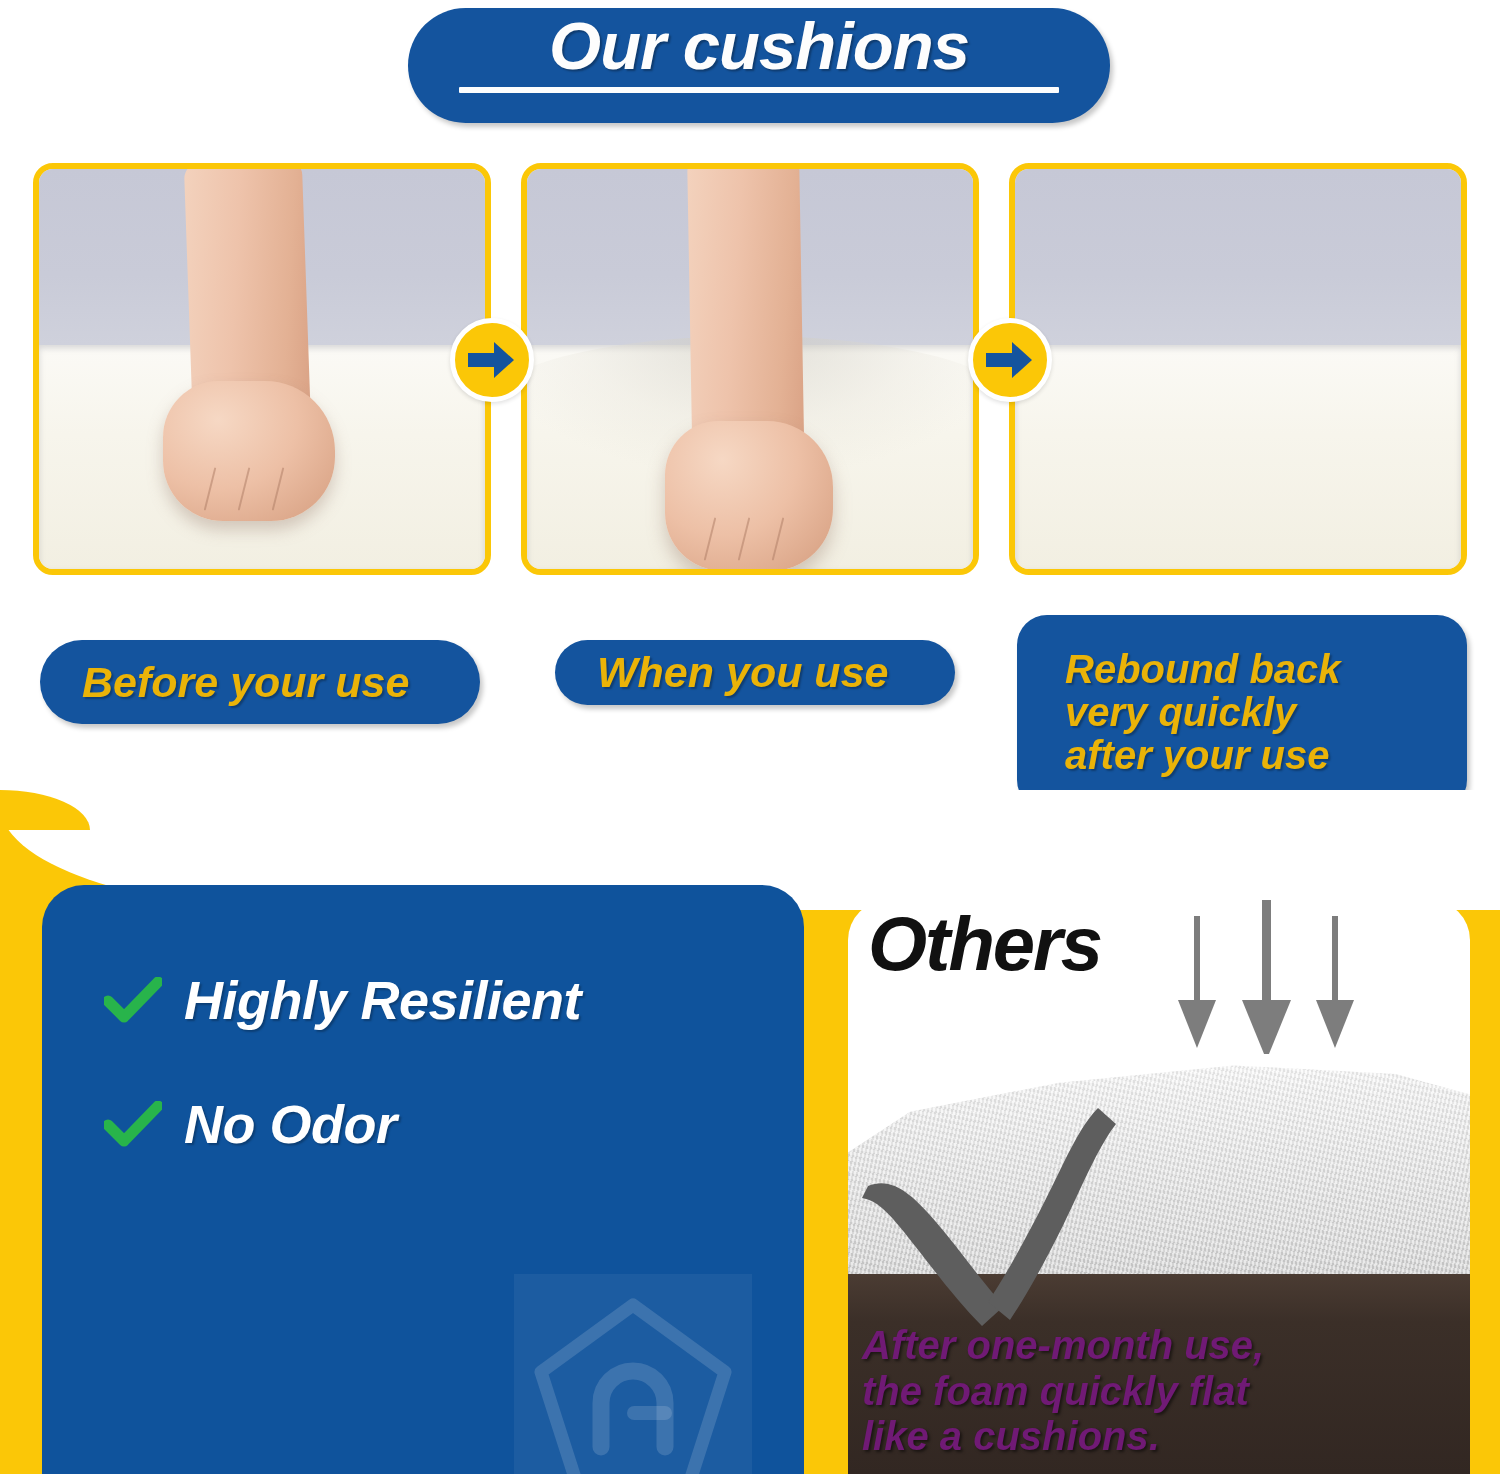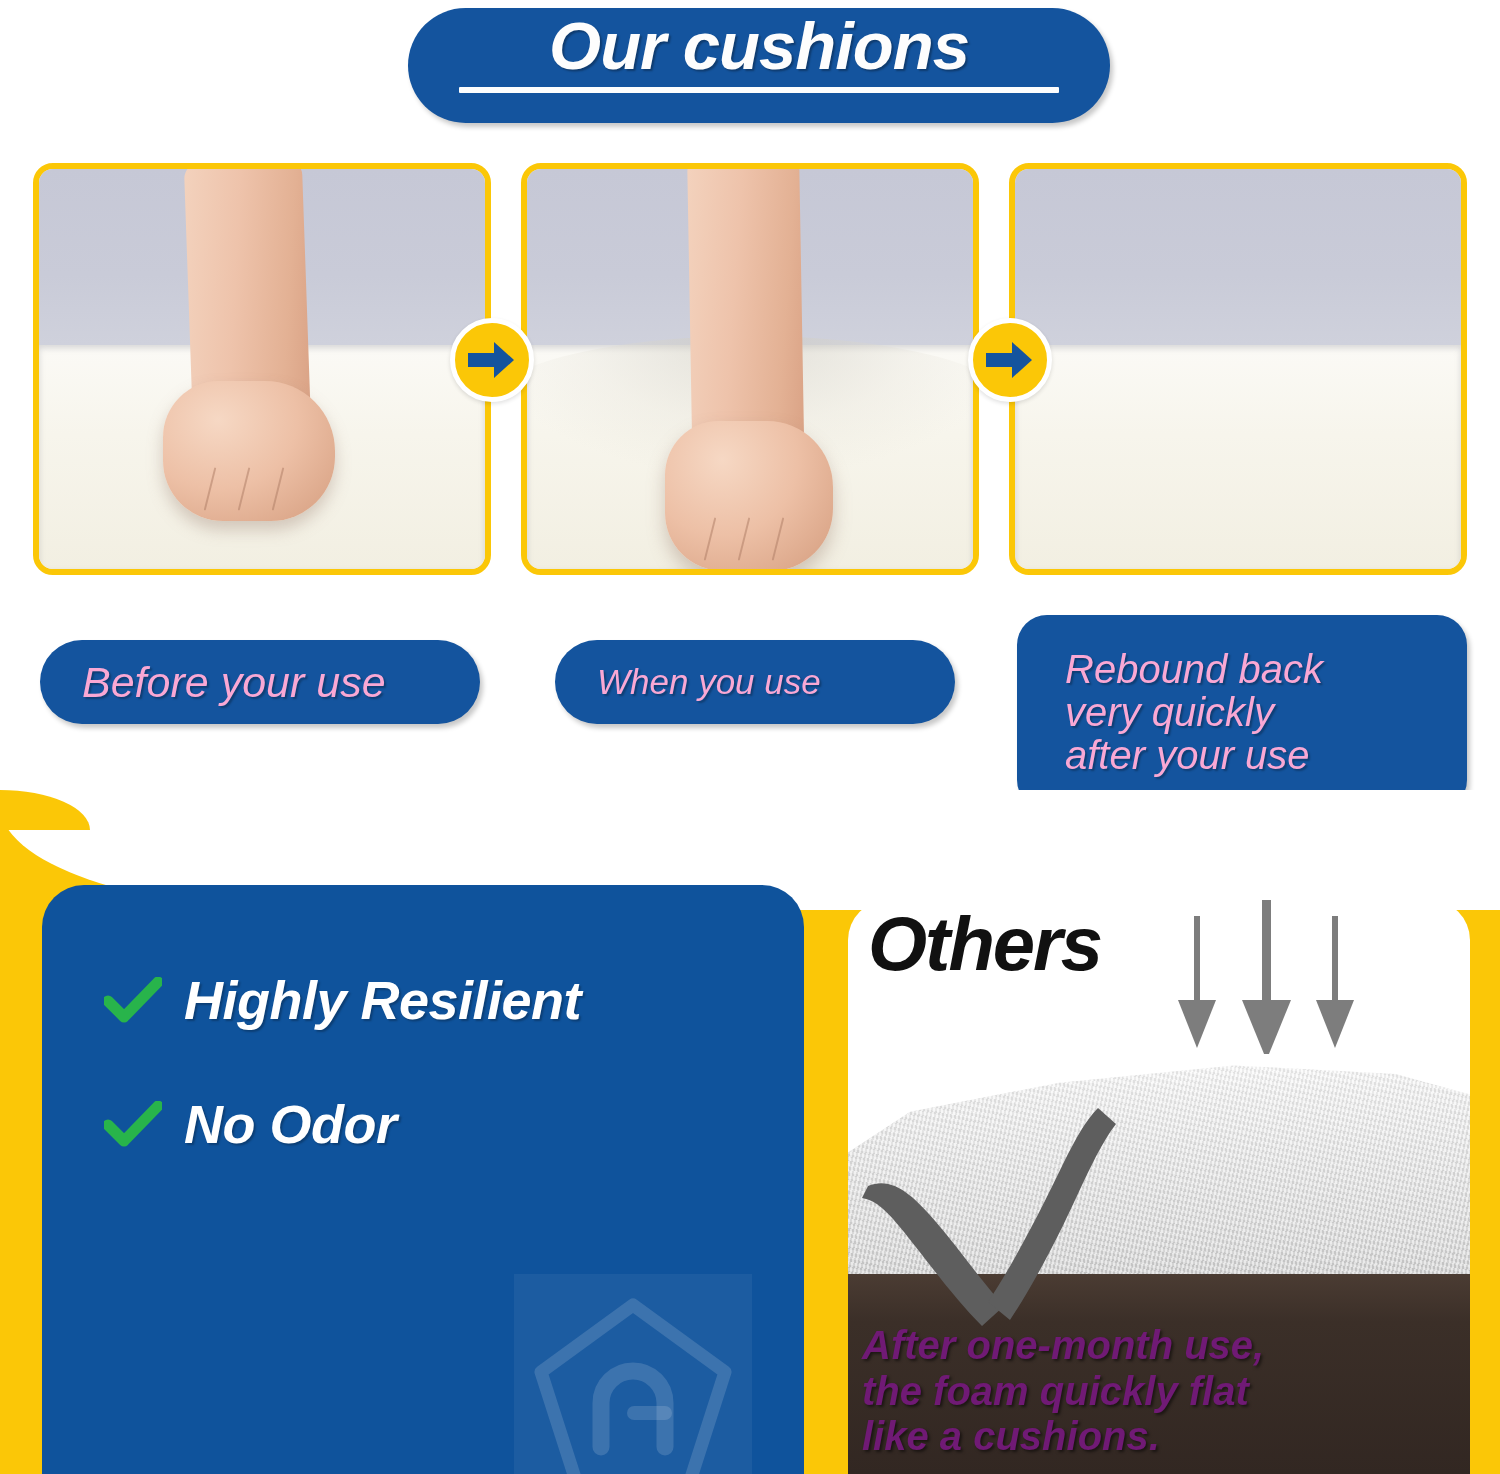--- a/index.html
+++ b/index.html
@@ -176,35 +176,35 @@
   .caption-badge {
     position: absolute;
     background: #14549E;
     border-radius: 42px;
     box-shadow: 3px 4px 5px rgba(0,0,0,0.22);
     display: flex;
     flex-direction: column;
     align-items: flex-start;
     justify-content: center;
     box-sizing: border-box;
-    color: #f9a8d4;
-    font-weight: normal;
+    color: #eab308;
+    font-weight: bold;
     font-style: italic;
   }
   .caption-1 {
     left: 40px; top: 640px;
     width: 440px; height: 84px;
     padding-left: 42px;
     font-size: 43px;
   }
   .caption-2 {
     left: 555px; top: 640px;
-    width: 400px; height: 84px;
+    width: 400px; height: 65px;
     padding-left: 42px;
-    font-size: 35px;
+    font-size: 43px;
   }
   .caption-3 {
     left: 1017px; top: 615px;
     width: 450px; height: 195px;
     padding-left: 48px;
     font-size: 40px;
     line-height: 1.07;
     border-radius: 30px;
     justify-content: center;
   }

